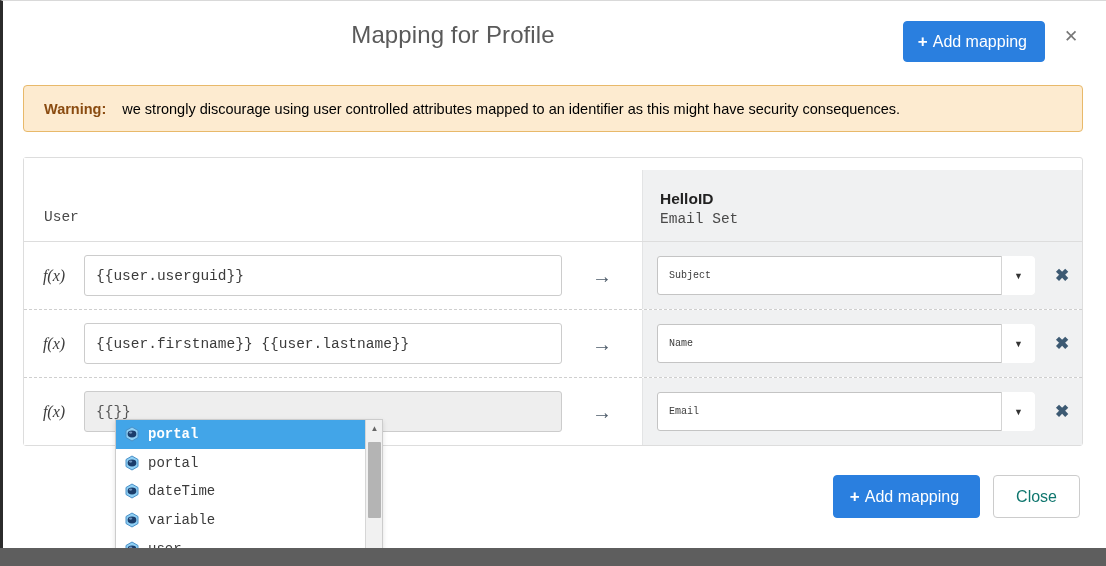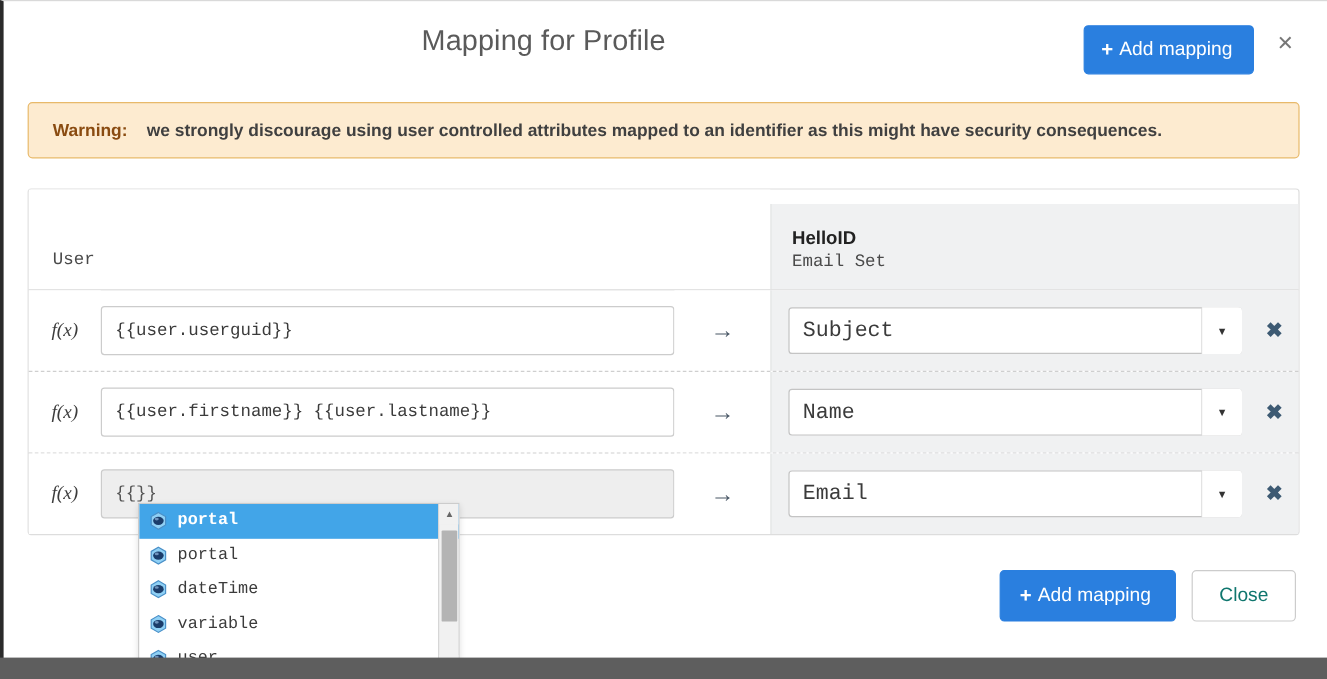--- a/index.html
+++ b/index.html
@@ -96,21 +96,21 @@
     width: 1060px; height: 47px;
     background: #fdebd0;
     border: 1px solid #e8b96a;
     border-radius: 4px;
     display: flex; align-items: center;
     padding-left: 20px;
     font-size: 14.5px;
     color: #a05c1a;
   }
   #warning-box b { color: #8a4b10; margin-right: 16px; }
-  #warning-text { color: #404040; font-weight: bold; }
+  #warning-text { color: #000000; }
 
   
   #mapping-panel {
     position: absolute;
     left: 20px; top: 156px;
     width: 1060px;
     border: 1px solid #dddddd;
     border-radius: 3px;
     background: #ffffff;
   }
@@ -207,21 +207,21 @@
     height: 39px;
   }
   .select-box {
     width: 100%;
     height: 39px;
     border: 1px solid #c4c4c4;
     border-radius: 3px;
     background: #ffffff;
     display: flex; align-items: center;
     font-family: "Liberation Mono", monospace;
-    font-size: 18px;
+    font-size: 10px;
     color: #3b3b3b;
     padding-left: 11px;
     cursor: pointer;
   }
   .select-caret {
     position: absolute;
     right: 0; top: 0;
     width: 34px; height: 39px;
     border-left: 1px solid #d4d4d4;
     display: flex; align-items: center; justify-content: center;

